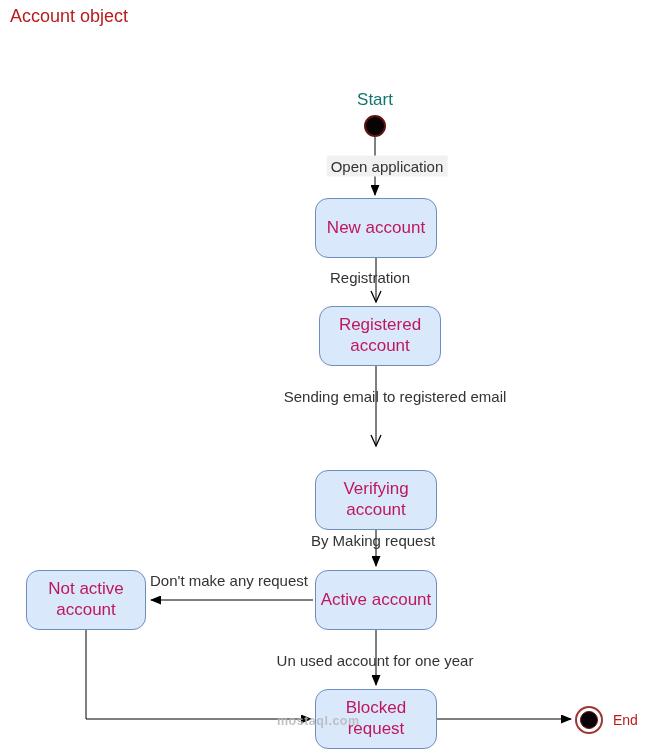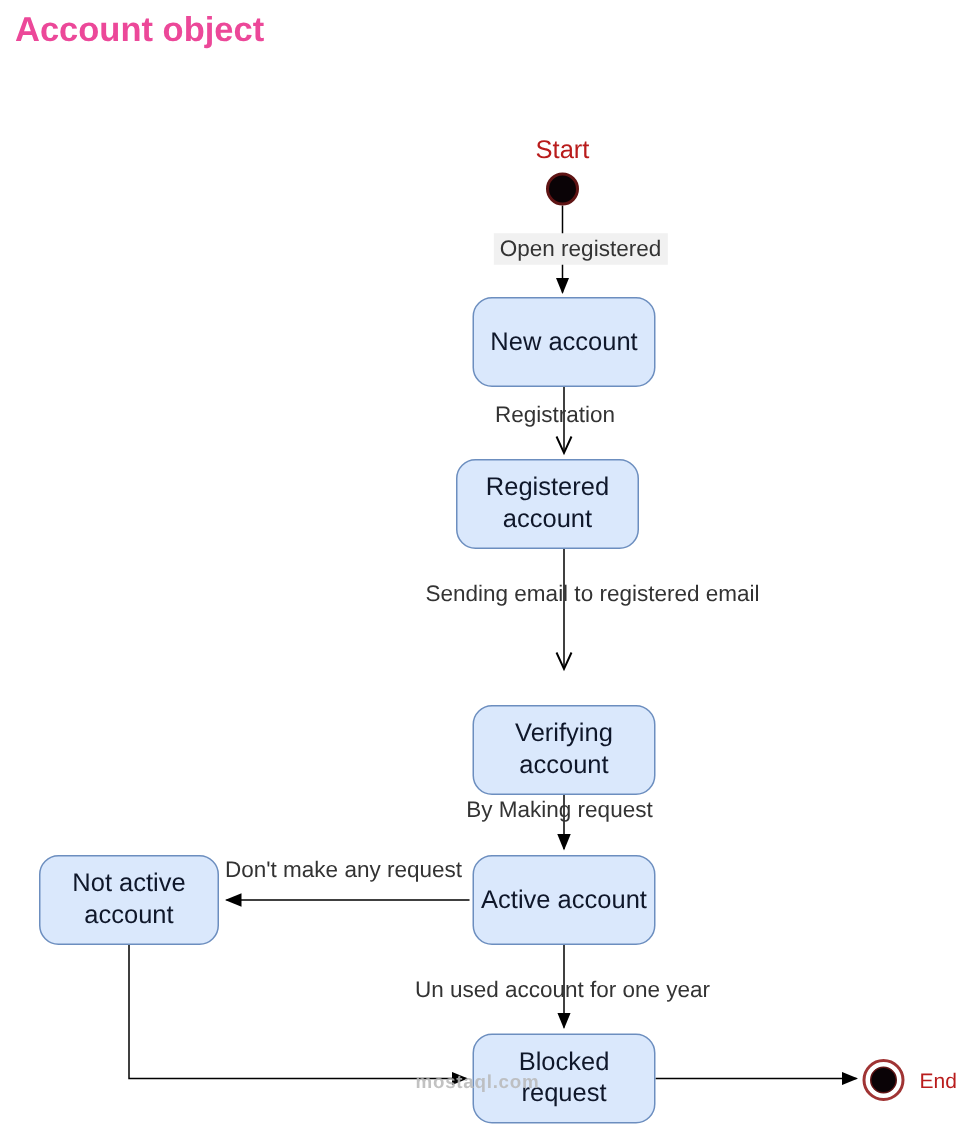--- a/index.html
+++ b/index.html
@@ -12,24 +12,23 @@
     position: relative;
     width: 646px;
     height: 751px;
     background: #ffffff;
     overflow: hidden;
   }
   .page-title {
     position: absolute;
     left: 10px;
     top: 6px;
-    font-size: 23px;
-    color: #ec4899;
-    white-space: nowrap;
-    font-weight: bold;
+    font-size: 18px;
+    color: #b91c1c;
+    white-space: nowrap;
   }
   svg.edges {
     position: absolute;
     left: 0; top: 0;
     width: 646px;
     height: 751px;
     z-index: 1;
   }
   .state {
     position: absolute;
@@ -38,37 +37,37 @@
     background: #dae8fc;
     border: 1px solid #6c8ebf;
     border-radius: 13px;
     box-sizing: border-box;
     display: flex;
     align-items: center;
     justify-content: center;
     text-align: center;
     font-size: 17px;
     line-height: 1.22;
-    color: #0f172a;
+    color: #be185d;
     z-index: 2;
     padding: 2px;
   }
   .edge-label {
     position: absolute;
     transform: translate(-50%, -50%);
     font-size: 15px;
     color: #333333;
     white-space: nowrap;
     z-index: 3;
   }
   .node-label {
     position: absolute;
     transform: translate(-50%, -50%);
     font-size: 17px;
-    color: #b91c1c;
+    color: #0f766e;
     white-space: nowrap;
     z-index: 3;
   }
   .start-node {
     position: absolute;
     left: 364px;
     top: 115px;
     width: 22px;
     height: 22px;
     box-sizing: border-box;
@@ -158,27 +157,27 @@
     <path d="M376,510 L376,566" stroke="#000000" stroke-width="1" fill="none" marker-end="url(#arrow-solid)"></path>
     <path d="M313,600 L151,600" stroke="#000000" stroke-width="1" fill="none" marker-end="url(#arrow-solid)"></path>
     <path d="M376,630 L376,685" stroke="#000000" stroke-width="1" fill="none" marker-end="url(#arrow-solid)"></path>
     <path d="M86,630 L86,719 L311,719" stroke="#000000" stroke-width="1" fill="none" marker-end="url(#arrow-solid)"></path>
     <path d="M437,719 L571,719" stroke="#000000" stroke-width="1" fill="none" marker-end="url(#arrow-solid)"></path>
   </svg>
 
   <div class="node-label" style="left:375px; top:100px;">Start</div>
   <div class="start-node"></div>
 
-  <div class="edge-label label-open-application" style="left:387px; top:166px;">Open registered</div>
+  <div class="edge-label label-open-application" style="left:387px; top:166px;">Open application</div>
 
   <div class="state" style="left:315px; top:198px;">New account</div>
 
   <div class="edge-label" style="left:370px; top:277px;">Registration</div>
 
-  <div class="state" style="left:304px; top:306px;">Registered account</div>
+  <div class="state" style="left:319px; top:306px;">Registered account</div>
 
   <div class="edge-label" style="left:395px; top:396px;">Sending email to registered email</div>
 
   <div class="state" style="left:315px; top:470px;">Verifying account</div>
 
   <div class="edge-label" style="left:373px; top:540px;">By Making request</div>
 
   <div class="edge-label" style="left:229px; top:580px;">Don't make any request</div>
 
   <div class="state" style="left:315px; top:570px;">Active account</div>

